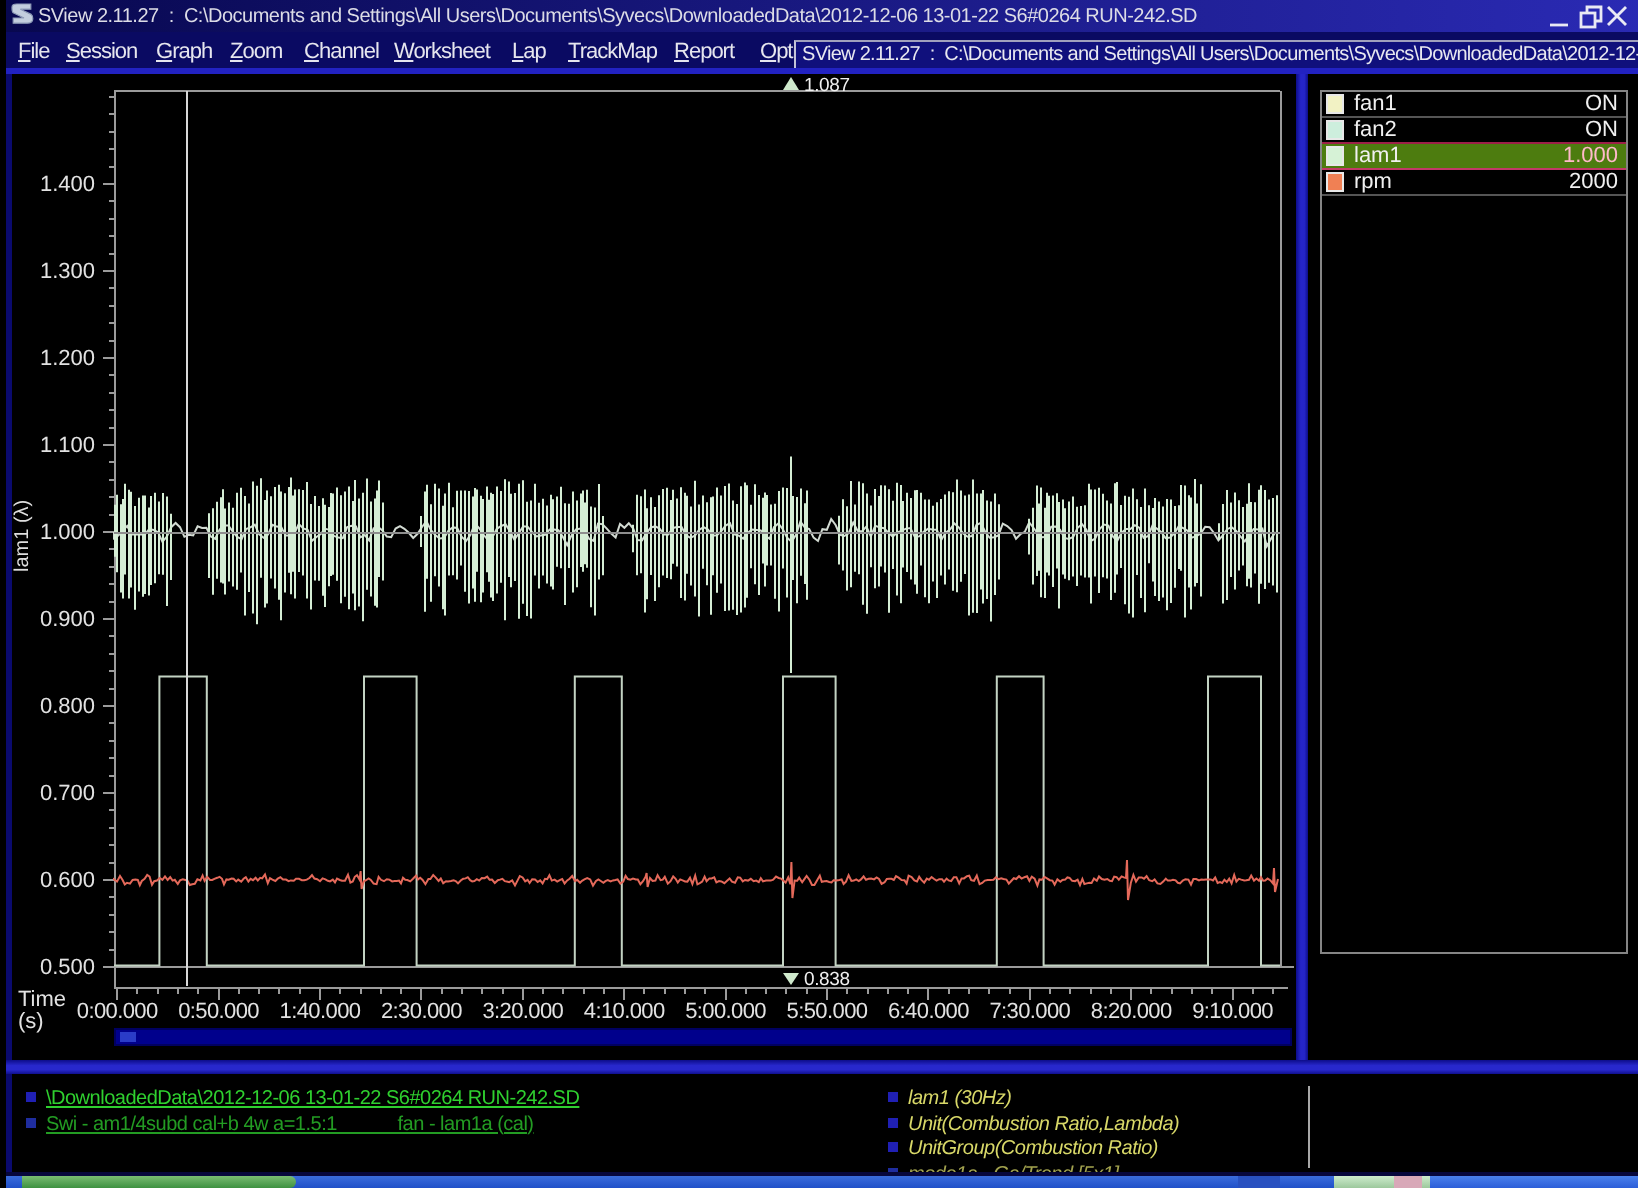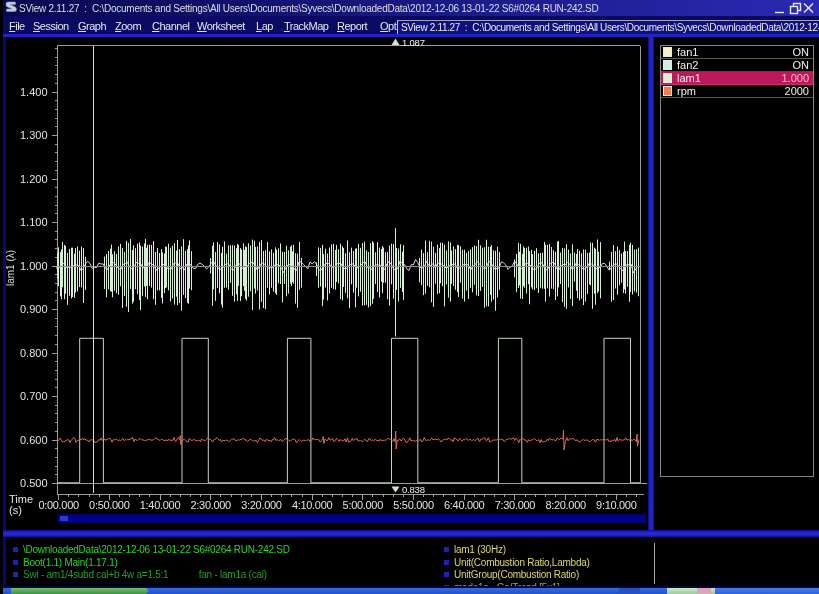--- a/index.html
+++ b/index.html
@@ -16,30 +16,30 @@
  white-space:nowrap;overflow:hidden;padding:0 0 0 3px;line-height:13px;}
 #clientstrip{position:absolute;left:0;top:34px;width:819px;height:3px;background:#2222c2;}
 #chartblk{position:absolute;left:3px;top:37px;width:642px;height:493px;background:#000;}
 #vsplit{position:absolute;left:645px;top:37px;width:6px;height:493px;background:linear-gradient(to right,#0d0d8a,#2525c8 40%,#2525c8 70%,#0d0d8a);}
 #rightblk{position:absolute;left:651px;top:37px;width:165px;height:493px;background:#000;}
 #panel{position:absolute;left:657px;top:45px;width:154px;height:432px;background:#000;border:1px solid #858585;}
 .prow{position:relative;height:13px;border-bottom:1px solid #555;color:#f0f0f0;font-size:11px;line-height:13px;}
 .prow .sw{position:absolute;left:2px;top:1px;width:9px;height:10px;border:1px solid #e8e8e8;}
 .prow .nm{position:absolute;left:16px;top:0;}
 .prow .vl{position:absolute;right:4px;top:0;padding-left:48px;}
-.prow.hl{background:#be185d;border-top:1px solid #9c2048;border-bottom:1px solid #c23a68;height:14px;margin-top:-1px;}
+.prow.hl{background:#4d7c0f;border-top:1px solid #9c2048;border-bottom:1px solid #c23a68;height:14px;margin-top:-1px;}
 .prow.hl .vl{color:#ffb9cb;}
 #scroll{position:absolute;left:54px;top:514px;width:589px;height:9px;background:#00008c;border:1px solid #000060;}
 #scrollthumb{position:absolute;left:2px;top:1px;width:8px;height:5px;background:#2a3cc8;}
 #hsplit{position:absolute;left:0;top:530px;width:819px;height:7px;background:linear-gradient(to bottom,#0d0d8a,#2828cc 40%,#2828cc 70%,#10108e);}
 #bottomblk{position:absolute;left:3px;top:537px;width:813px;height:49px;background:#000;overflow:hidden;}
 .blist{position:absolute;top:7px;font-size:10px;letter-spacing:-0.25px;line-height:12.5px;white-space:nowrap;}
 .blist .bu{display:inline-block;width:5px;height:5px;background:#2020b4;margin-right:5px;position:relative;top:-1px;}
-#greenlist{left:7px;color:#2fd02f;}
-#yellowlist{left:438px;color:#d8d868;}
+#greenlist{left:7px;color:#2fd02f;text-decoration:underline;}
+#yellowlist{left:438px;color:#d8d868;font-style:italic;}
 #bdivider{position:absolute;left:648px;top:6px;width:1px;height:41px;background:#a8a8a8;}
 #taskbar{position:absolute;left:0;top:586px;width:819px;height:8px;background:#07073c;}
 #tbar{position:absolute;left:0;top:2px;width:819px;height:6px;background:linear-gradient(#3a6cdc,#2050c8);}
 #startbtn{position:absolute;left:8px;top:2px;width:137px;height:6px;background:linear-gradient(#79bc72,#3d9140);border-radius:0 4px 4px 0;}
 .tseg{position:absolute;top:2px;height:6px;}
 </style></head><body>
 <div id="win">
 <div id="titlebar">
 <svg width="12" height="13" style="position:absolute;left:2px;top:1px" viewBox="0 0 12 13">
 <path d="M1 2.6 Q1 1 3.4 1 L10.4 1 L10.4 3.6 L5.2 3.6 L10.6 6.2 Q11.4 6.7 11.4 8.4 Q11.4 10.6 8.6 10.6 L1.6 10.6 L1.6 8 L7 8 L1.6 5.4 Q1 5 1 2.6 Z" fill="#c3cede" stroke="#8f9cb8" stroke-width="0.6"></path>
@@ -263,21 +263,20 @@
         <span class="vl">2000</span>
       </div>
 </div>
 <div id="scroll">
       <div id="scrollthumb"></div>
     </div>
 <div id="hsplit"></div>
 <div id="bottomblk">
 <div class="blist" id="greenlist">
 <div><span class="bu"></span>\DownloadedData\2012-12-06 13-01-22 S6#0264 RUN-242.SD</div>
-<div><span class="bu"></span>Boot(1.1) Main(1.17.1)</div>
 <div style="opacity:0.75"><span class="bu" style="background:#2a3cd4"></span>Swi - am1/4subd cal+b 4w a=1.5:1&nbsp;&nbsp;&nbsp;&nbsp;&nbsp;&nbsp;&nbsp;&nbsp;&nbsp;&nbsp;&nbsp;&nbsp;fan - lam1a (cal)</div>
 </div>
 <div class="blist" id="yellowlist">
 <div><span class="bu"></span>lam1 (30Hz)</div>
 <div><span class="bu"></span>Unit(Combustion Ratio,Lambda)</div>
 <div><span class="bu"></span>UnitGroup(Combustion Ratio)</div>
 <div style="opacity:0.75"><span class="bu" style="background:#2a3cd4"></span>mode1a - Ga/Trend [5x1]</div>
 </div>
 <div id="bdivider"></div>
 </div>

